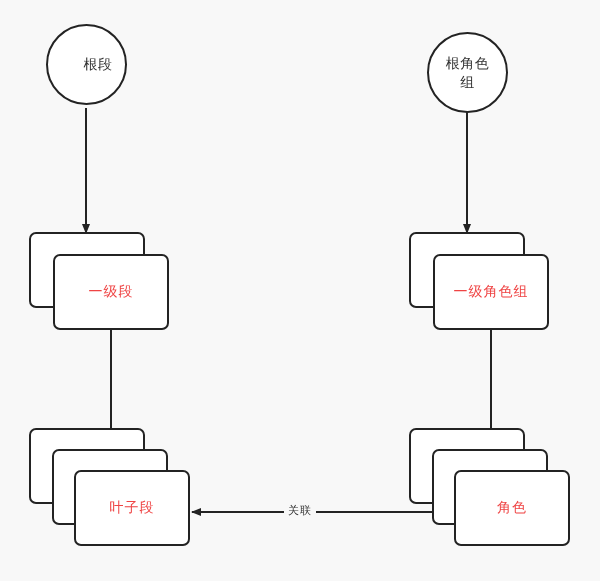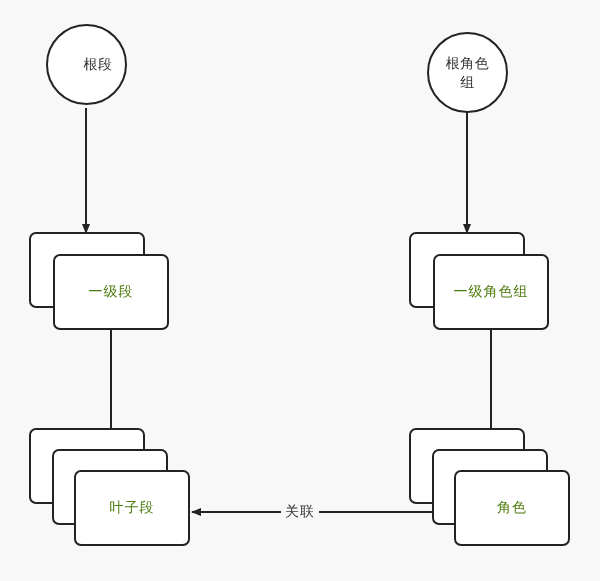--- a/index.html
+++ b/index.html
@@ -59,30 +59,30 @@
     width: 116px;
     height: 76px;
     border: 2px solid #232323;
     border-radius: 7px;
     background: #ffffff;
   }
   .card.front {
     display: flex;
     align-items: center;
     justify-content: center;
-    color: #4d7c0f;
+    color: #ef4444;
     font-size: 14px;
     letter-spacing: 1px;
   }
 
   
   .edge-label {
     position: absolute;
     color: #333333;
-    font-size: 14px;
+    font-size: 11px;
     background: #f8f8f8;
     padding: 0 4px;
     letter-spacing: 1px;
     white-space: nowrap;
   }
 </style>
 </head>
 <body>
 
 <div id="canvas">

